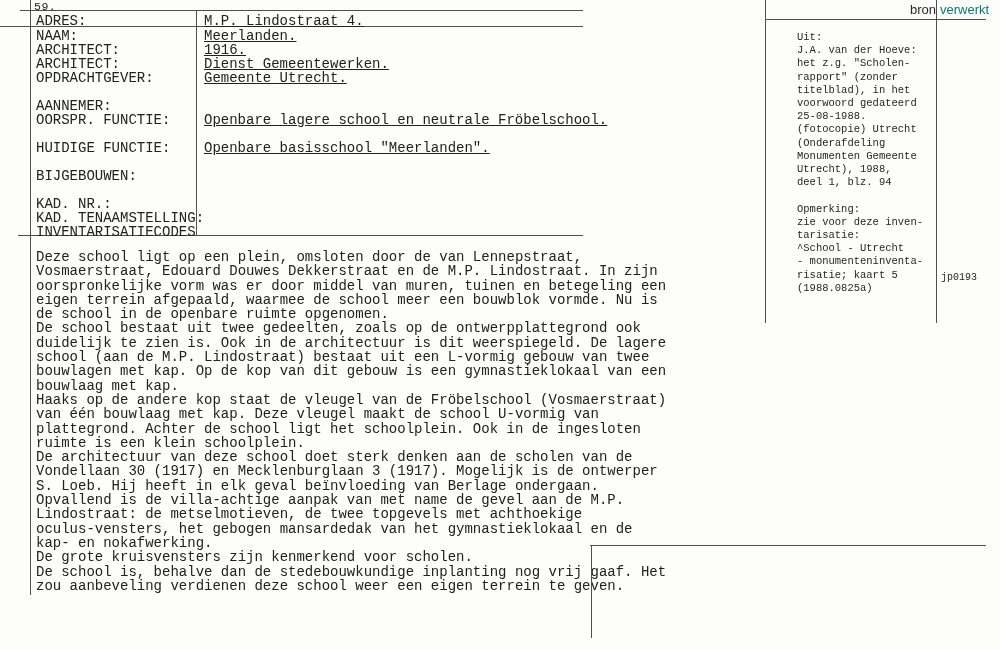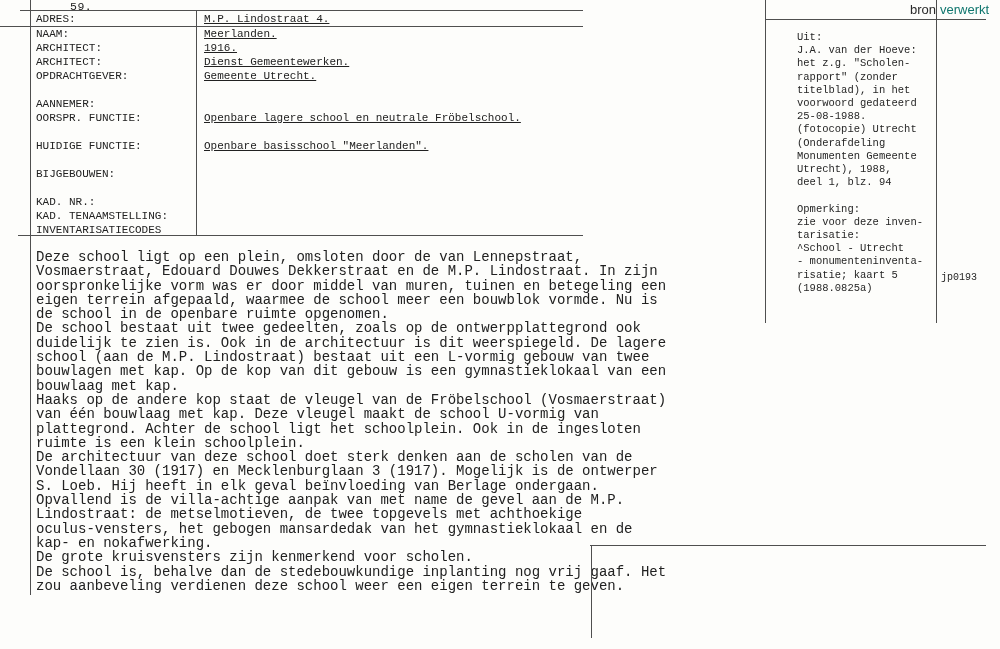--- a/index.html
+++ b/index.html
@@ -12,23 +12,23 @@
     overflow:hidden;
   }
   .page{position:absolute;inset:0;background:#fdfdfb;}
   .rule{position:absolute;background:#4f4f4f;}
   .rule.h{height:1.4px;}
   .rule.v{width:1.4px;}
   .mono{font-family:"Liberation Mono","DejaVu Sans Mono",monospace;}
   .sans{font-family:"Liberation Sans",sans-serif;}
   .pagenum{
     position:absolute;left:34px;top:0px;
-    font-size:11.5px;letter-spacing:.5px;margin-left:36px;
+    font-size:11.5px;letter-spacing:.5px;
   }
-  .row{position:absolute;left:36px;width:560px;font-size:11px;white-space:pre;}
+  .row{position:absolute;left:36px;width:560px;font-size:14px;white-space:pre;}
   .row .lbl{display:inline-block;width:168px;}
   .row .val{position:absolute;left:168px;white-space:pre;text-decoration:underline;}
   .body-text{
     position:absolute;left:36px;top:250px;
     font-size:14px;line-height:14.3px;white-space:pre;
   }
   .bron-header{
     position:absolute;left:765px;top:2px;width:171px;
     text-align:right;font-size:13px;color:#2a2a2a;
   }

